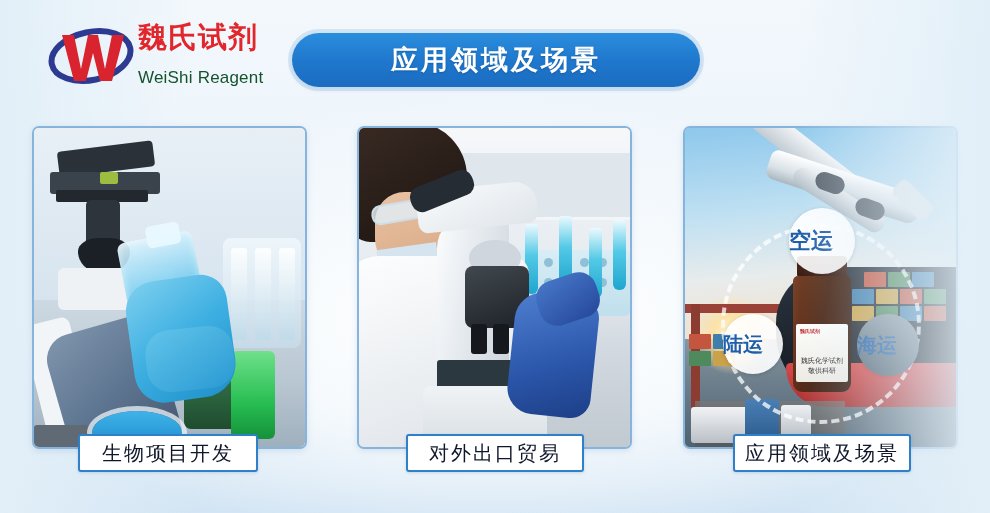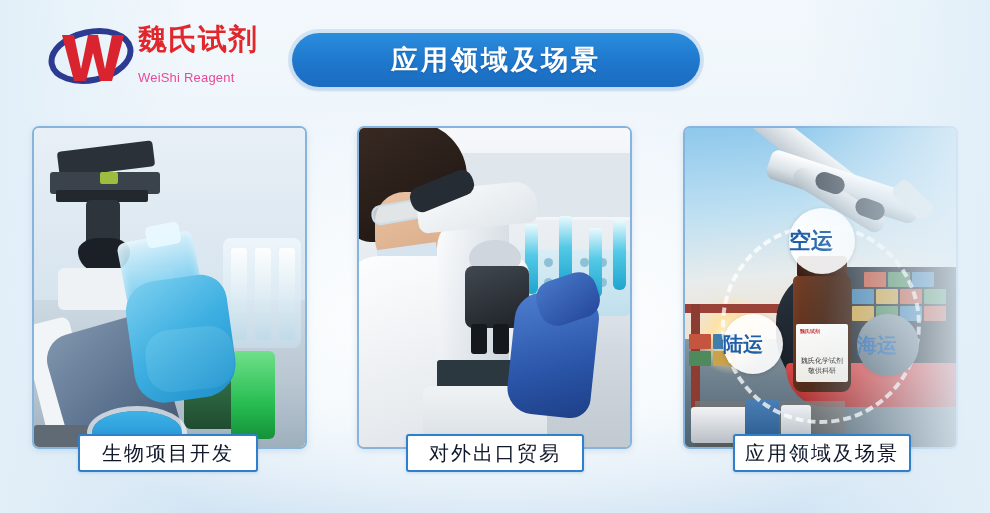--- a/index.html
+++ b/index.html
@@ -24,21 +24,21 @@
 
   
   .header{ position:absolute; left:0; top:0; width:990px; height:110px; }
 
   .logo{ position:absolute; left:48px; top:22px; width:250px; height:66px; display:flex; align-items:center; }
   .logo-mark{ position:relative; width:86px; height:64px; flex:0 0 86px; }
   .logo-mark svg{ position:absolute; left:0; top:0; }
   .logo-text{ margin-left:4px; display:flex; flex-direction:column; justify-content:center; }
   .logo-cn{ font-size:29px; font-weight:bold; color:#e1262c; letter-spacing:1px;
             font-family:"DejaVu Sans","Liberation Sans",sans-serif; line-height:1.05; }
-  .logo-en{ font-size:13px; color:#ec4899; letter-spacing:.2px; line-height:1.15; margin-top:16px; }
+  .logo-en{ font-size:17px; color:#14532d; letter-spacing:.2px; line-height:1.15; margin-top:16px; }
 
   .title-pill{
     position:absolute; left:292px; top:33px; width:408px; height:54px;
     border-radius:27px;
     background:linear-gradient(180deg,#2b8ddd 0%,#1f78cd 52%,#1a6cc0 100%);
     box-shadow:0 0 0 4px rgba(185,214,238,.55), 0 2px 5px rgba(30,90,150,.22);
     display:flex; align-items:center; justify-content:center;
   }
   .title-pill span{
     color:#ffffff; font-size:27px; font-weight:bold; letter-spacing:3px;

